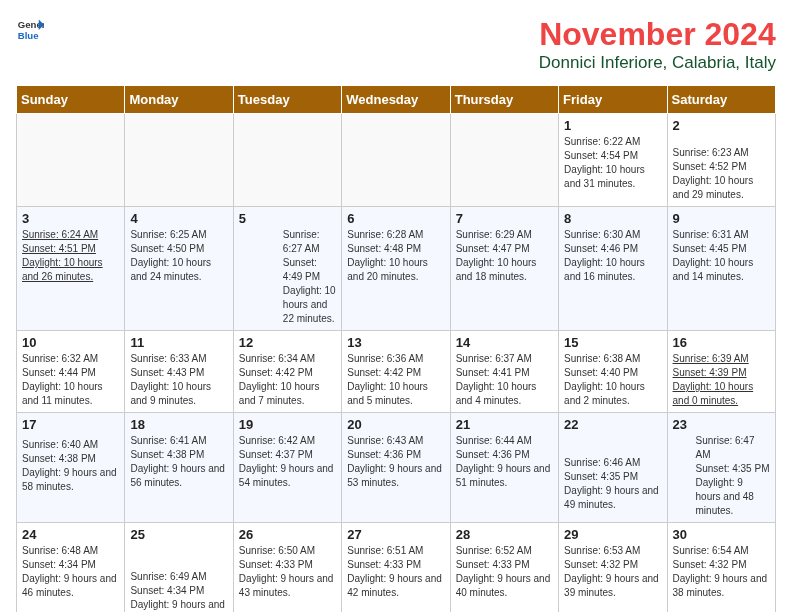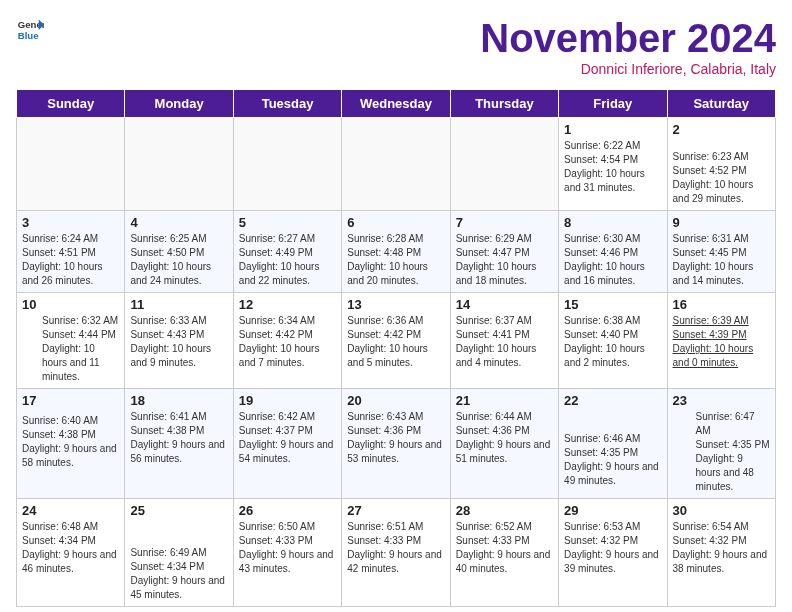--- a/index.html
+++ b/index.html
@@ -22,40 +22,40 @@
       gap: 4px;
     }
     .logo-icon {
       width: 28px;
       height: 28px;
     }
     .title-block {
       text-align: right;
     }
     .month-title {
-      font-size: 40px;
+      font-size: 32px;
       font-weight: bold;
-      color: #4c1d95;
+      color: #ef4444;
       text-align: center;
     }
     .subtitle {
-      font-size: 14px;
-      color: #be185d;
+      font-size: 17px;
+      color: #14532d;
     }
     .calendar {
       width: 100%;
       border-collapse: collapse;
     }
     .calendar th {
-      background: #4c1d95;
+      background: #a16207;
       color: #fff;
       font-size: 13px;
       font-weight: bold;
       padding: 6px 4px;
-      text-align: center;
+      text-align: left;
       border: 1px solid #fff;
     }
     .calendar td {
       border: 1px solid #ccc;
       vertical-align: top;
       padding: 4px 5px;
       font-size: 10.5px;
       color: #333;
       width: 14.28%;
       min-height: 80px;
@@ -125,33 +125,33 @@
         <td>
           <div class="day-num">2</div>
           <div class="day-info" style="white-space: pre-line; margin-top: 13px;">Sunrise: 6:23 AM
 Sunset: 4:52 PM
 Daylight: 10 hours and 29 minutes.</div>
         </td>
       </tr>
       <tr>
         <td>
           <div class="day-num">3</div>
-          <div class="day-info" style="white-space: pre-line;">Sunrise: 6:24 AM
+          <div class="day-info" style="white-space: pre-line; text-decoration: underline;">Sunrise: 6:24 AM
 Sunset: 4:51 PM
 Daylight: 10 hours and 26 minutes.</div>
         </td>
         <td>
           <div class="day-num">4</div>
           <div class="day-info" style="white-space: pre-line;">Sunrise: 6:25 AM
 Sunset: 4:50 PM
 Daylight: 10 hours and 24 minutes.</div>
         </td>
         <td>
           <div class="day-num">5</div>
-          <div class="day-info" style="white-space: pre-line;">Sunrise: 6:27 AM
+          <div class="day-info" style="white-space: pre-line; margin-left: 44px;">Sunrise: 6:27 AM
 Sunset: 4:49 PM
 Daylight: 10 hours and 22 minutes.</div>
         </td>
         <td>
           <div class="day-num">6</div>
           <div class="day-info" style="white-space: pre-line;">Sunrise: 6:28 AM
 Sunset: 4:48 PM
 Daylight: 10 hours and 20 minutes.</div>
         </td>
         <td>
@@ -169,21 +169,21 @@
         <td>
           <div class="day-num">9</div>
           <div class="day-info" style="white-space: pre-line;">Sunrise: 6:31 AM
 Sunset: 4:45 PM
 Daylight: 10 hours and 14 minutes.</div>
         </td>
       </tr>
       <tr>
         <td>
           <div class="day-num">10</div>
-          <div class="day-info" style="white-space: pre-line; margin-left: 20px;">Sunrise: 6:32 AM
+          <div class="day-info" style="white-space: pre-line;">Sunrise: 6:32 AM
 Sunset: 4:44 PM
 Daylight: 10 hours and 11 minutes.</div>
         </td>
         <td>
           <div class="day-num">11</div>
           <div class="day-info" style="white-space: pre-line;">Sunrise: 6:33 AM
 Sunset: 4:43 PM
 Daylight: 10 hours and 9 minutes.</div>
         </td>
         <td>

